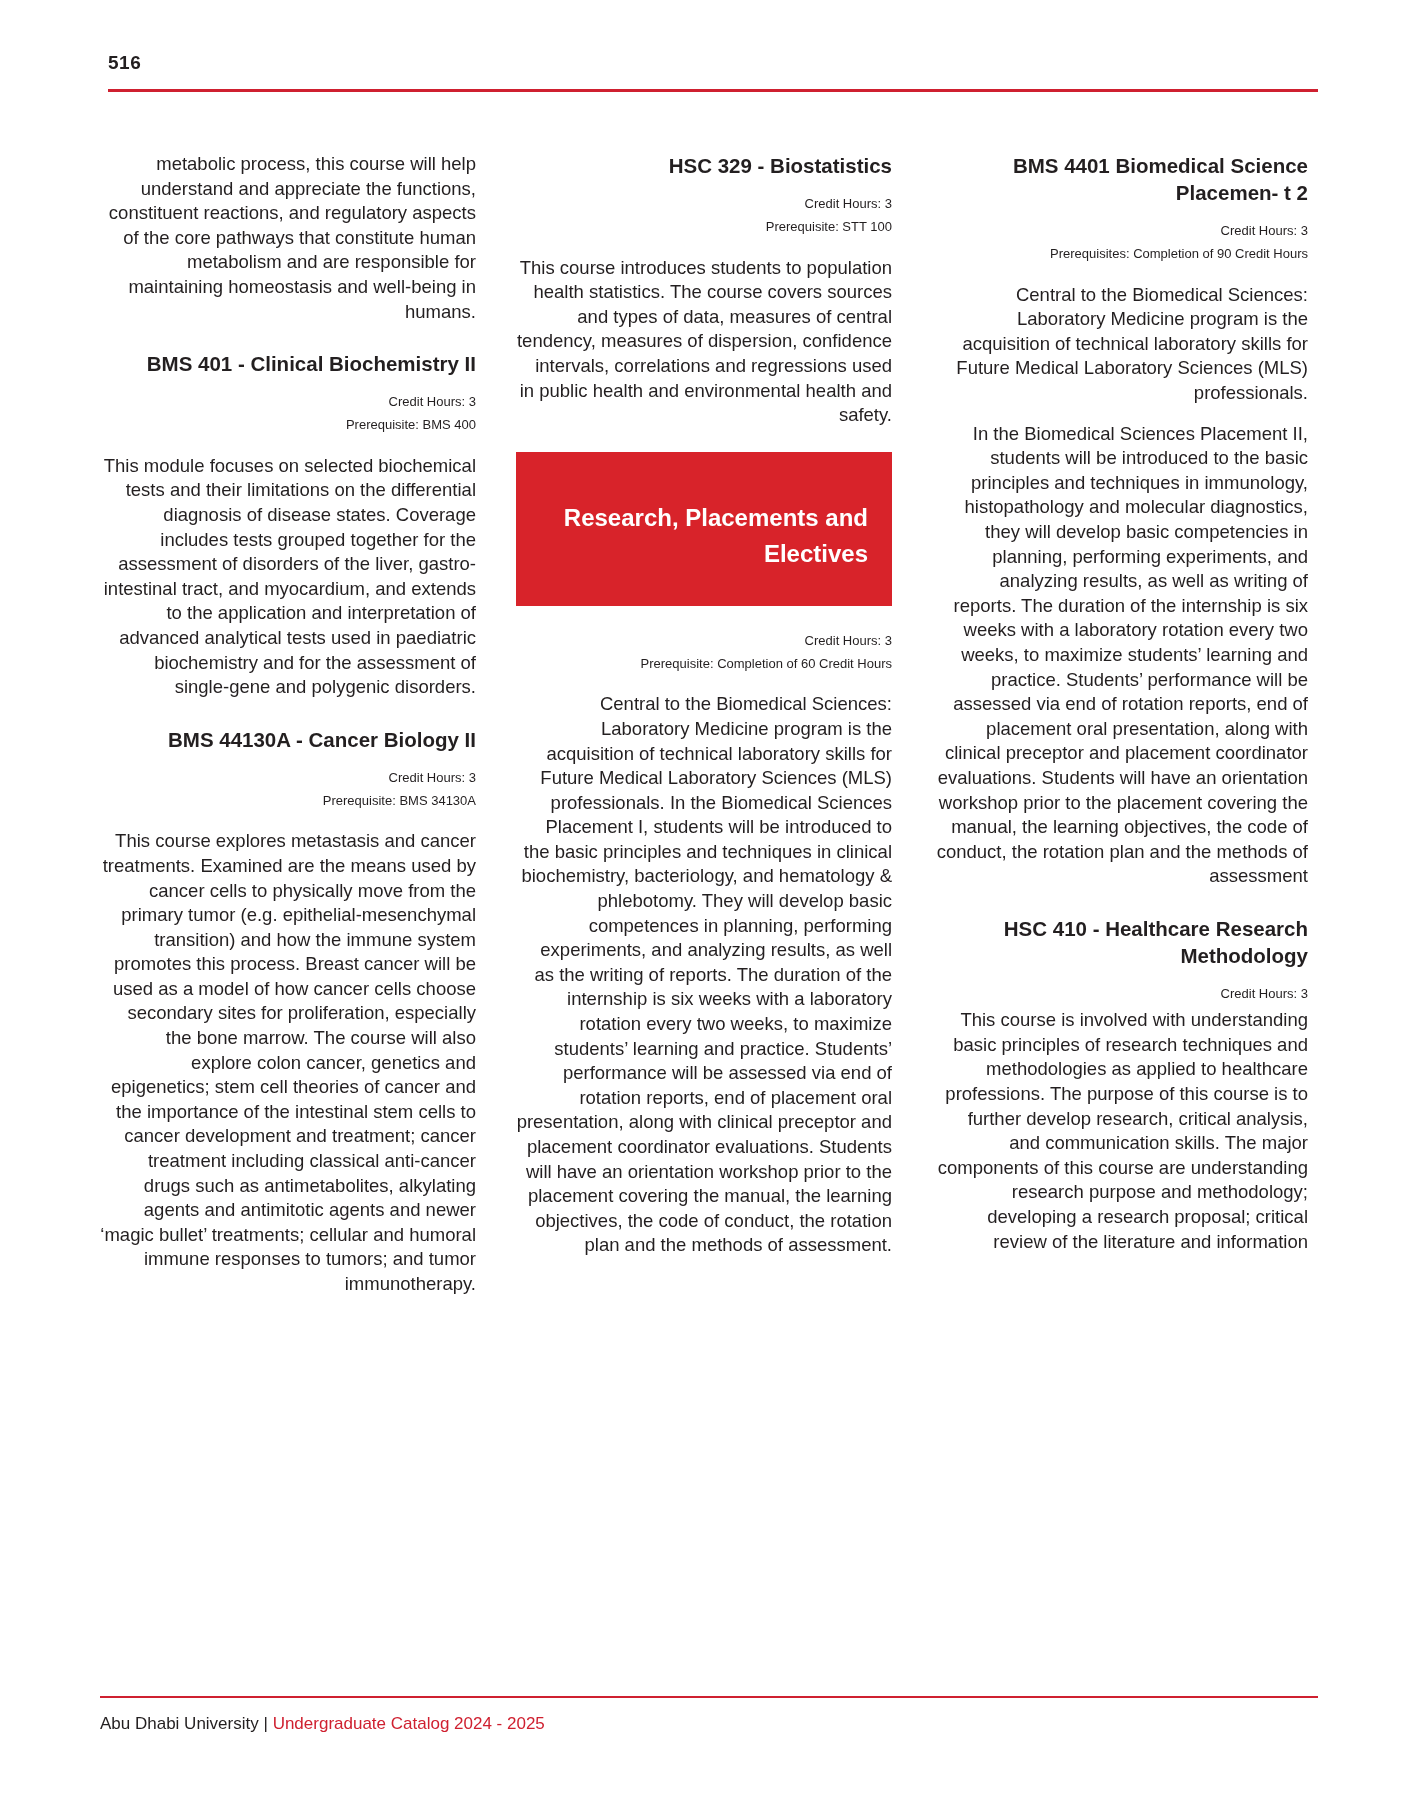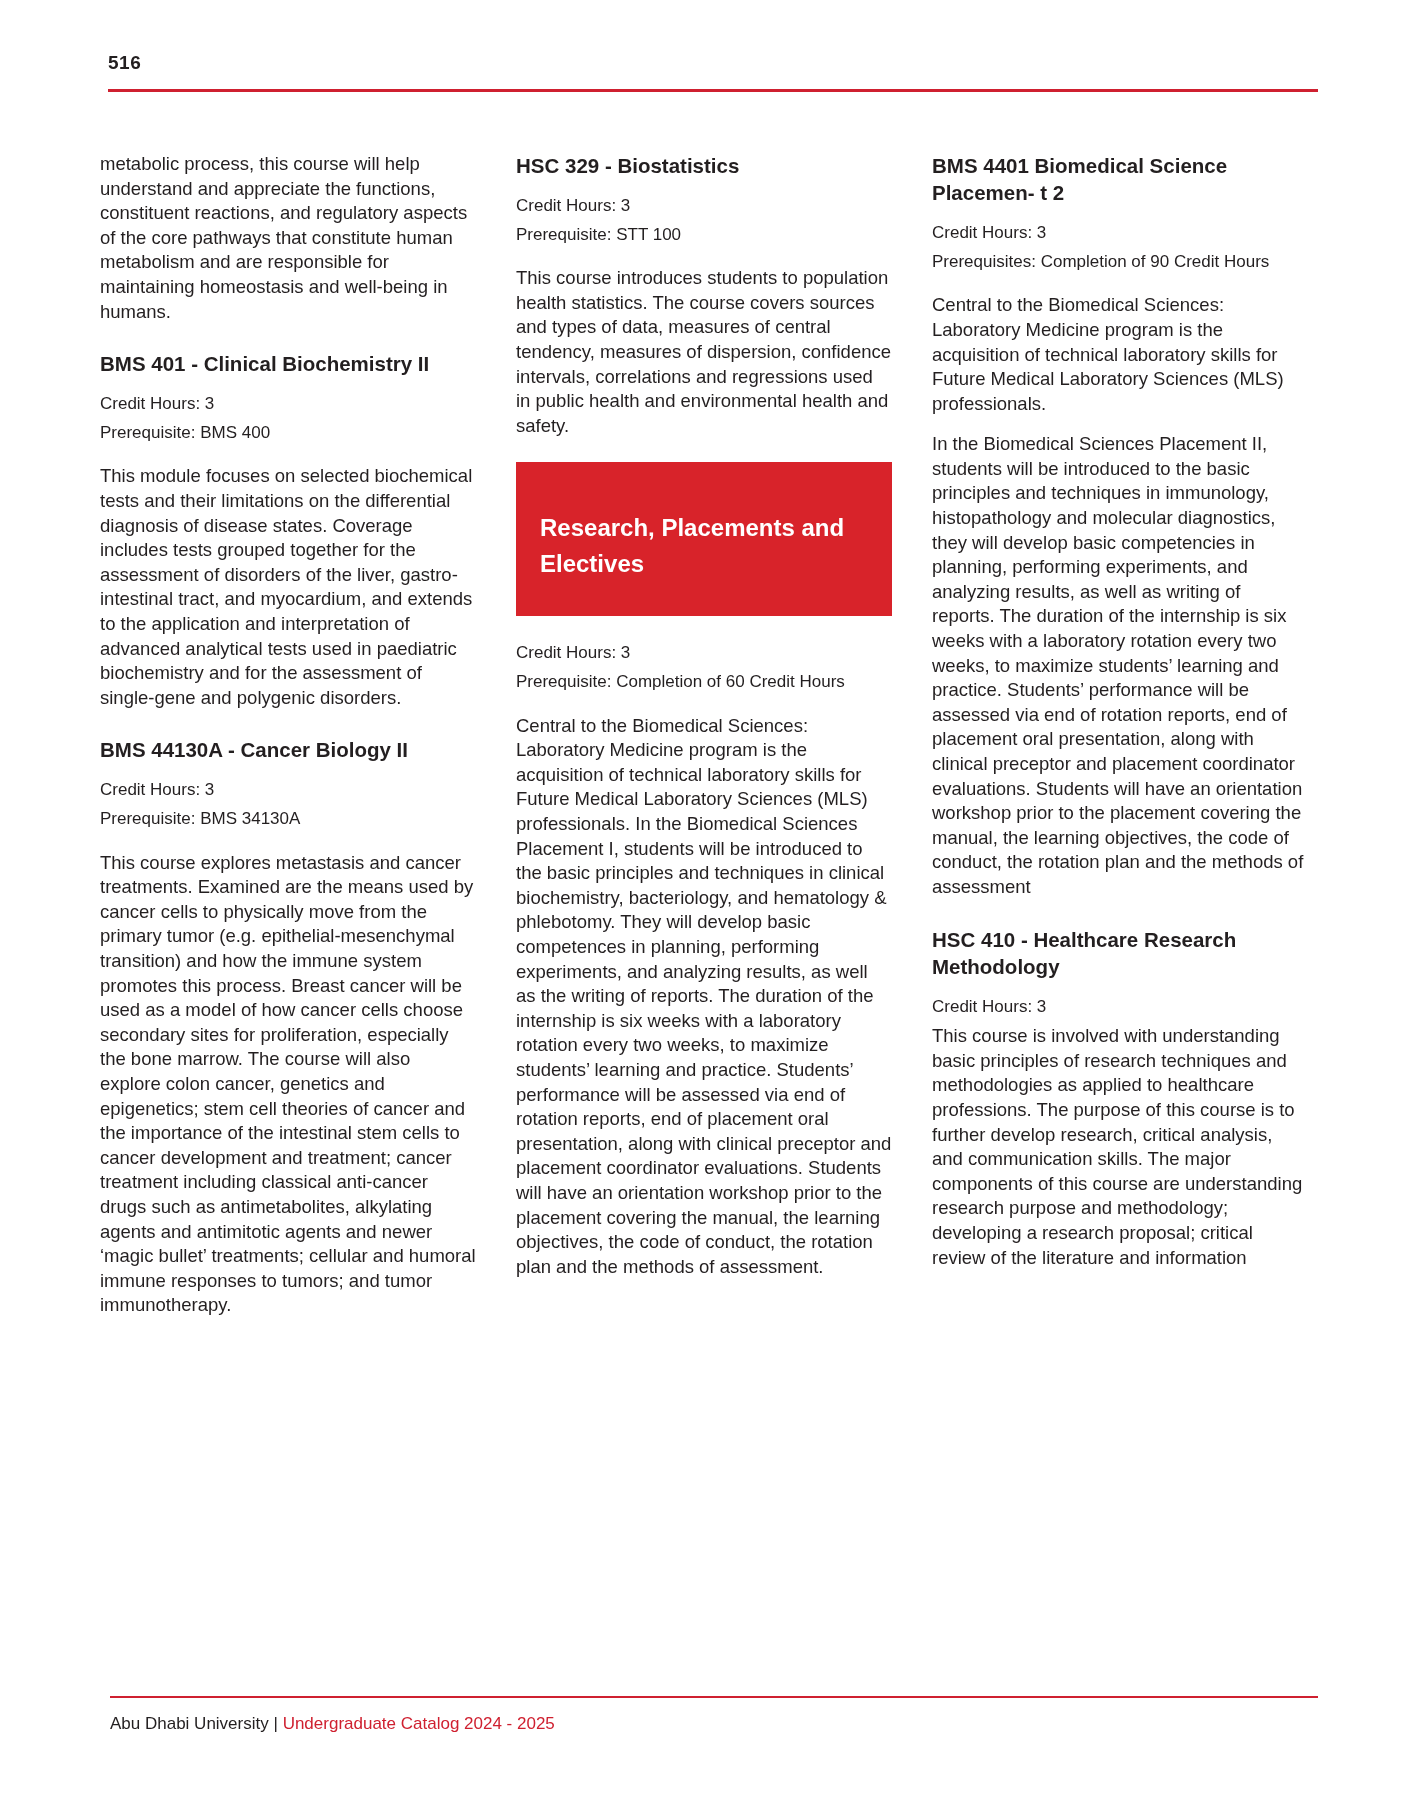--- a/index.html
+++ b/index.html
@@ -39,21 +39,21 @@
     left: 0;
     right: 0;
     bottom: 0;
     height: 3px;
     background: #cf2030;
   }
   
   .footer {
     position: absolute;
     bottom: 72px;
-    left: 110px;
+    left: 100px;
     right: 100px;
     height: 44px;
     text-align: right;
   }
   .footer-rule {
     position: absolute;
     left: 0;
     right: 0;
     top: 0;
     height: 2px;
@@ -74,20 +74,21 @@
   }
   
   .columns {
     position: absolute;
     top: 152px;
     left: 100px;
     width: 1218px;
     height: 1510px;
     display: flex;
     gap: 40px;
+    text-align: right;
   }
   .col {
     width: 376px;
     position: relative;
   }
   h2.course-title {
     font-size: 20.5px;
     font-weight: bold;
     line-height: 1.32;
     margin: 26px 0 16px 0;
@@ -96,21 +97,21 @@
   .col > h2.course-title:first-child {
     margin-top: 0;
   }
   p.body-text {
     font-size: 18.5px;
     line-height: 1.33;
     margin: 0 0 16px 0;
     color: #231f20;
   }
   p.meta {
-    font-size: 17px;
+    font-size: 13px;
     line-height: 1.33;
     margin: 0 0 6px 0;
     color: #231f20;
   }
   p.meta.last {
     margin-bottom: 20px;
   }
   p.body-text.tight {
     margin-bottom: 0;
   }

